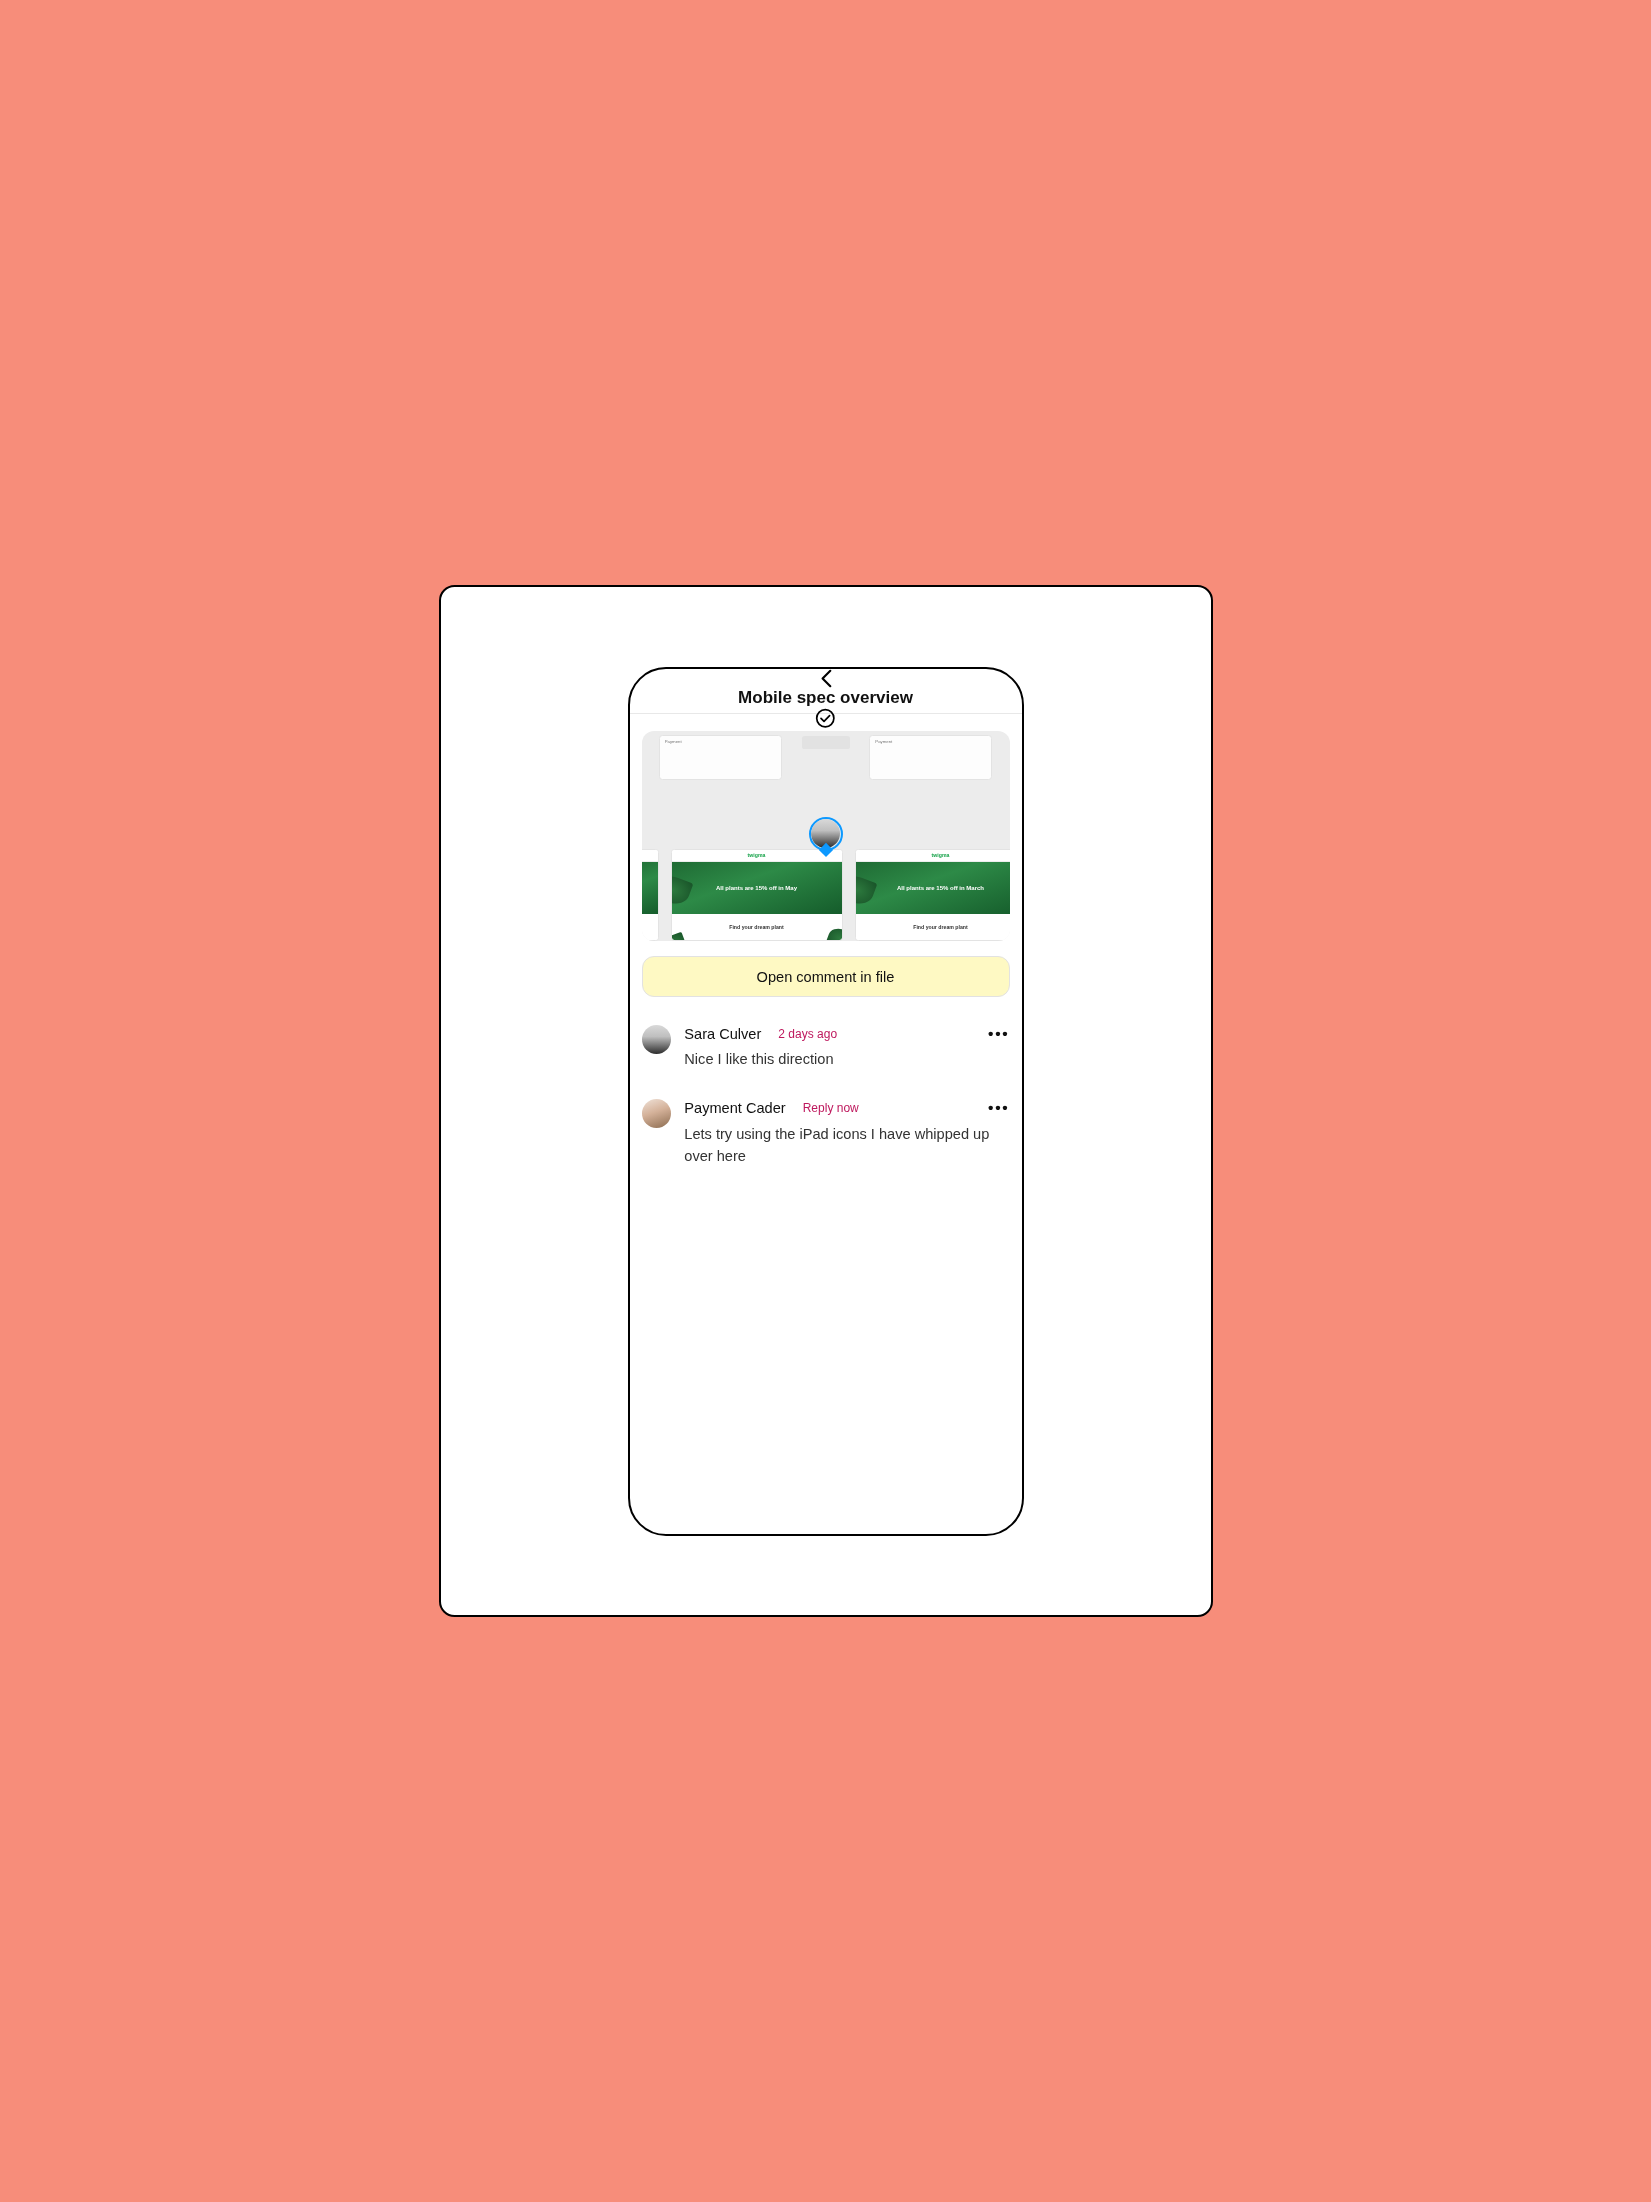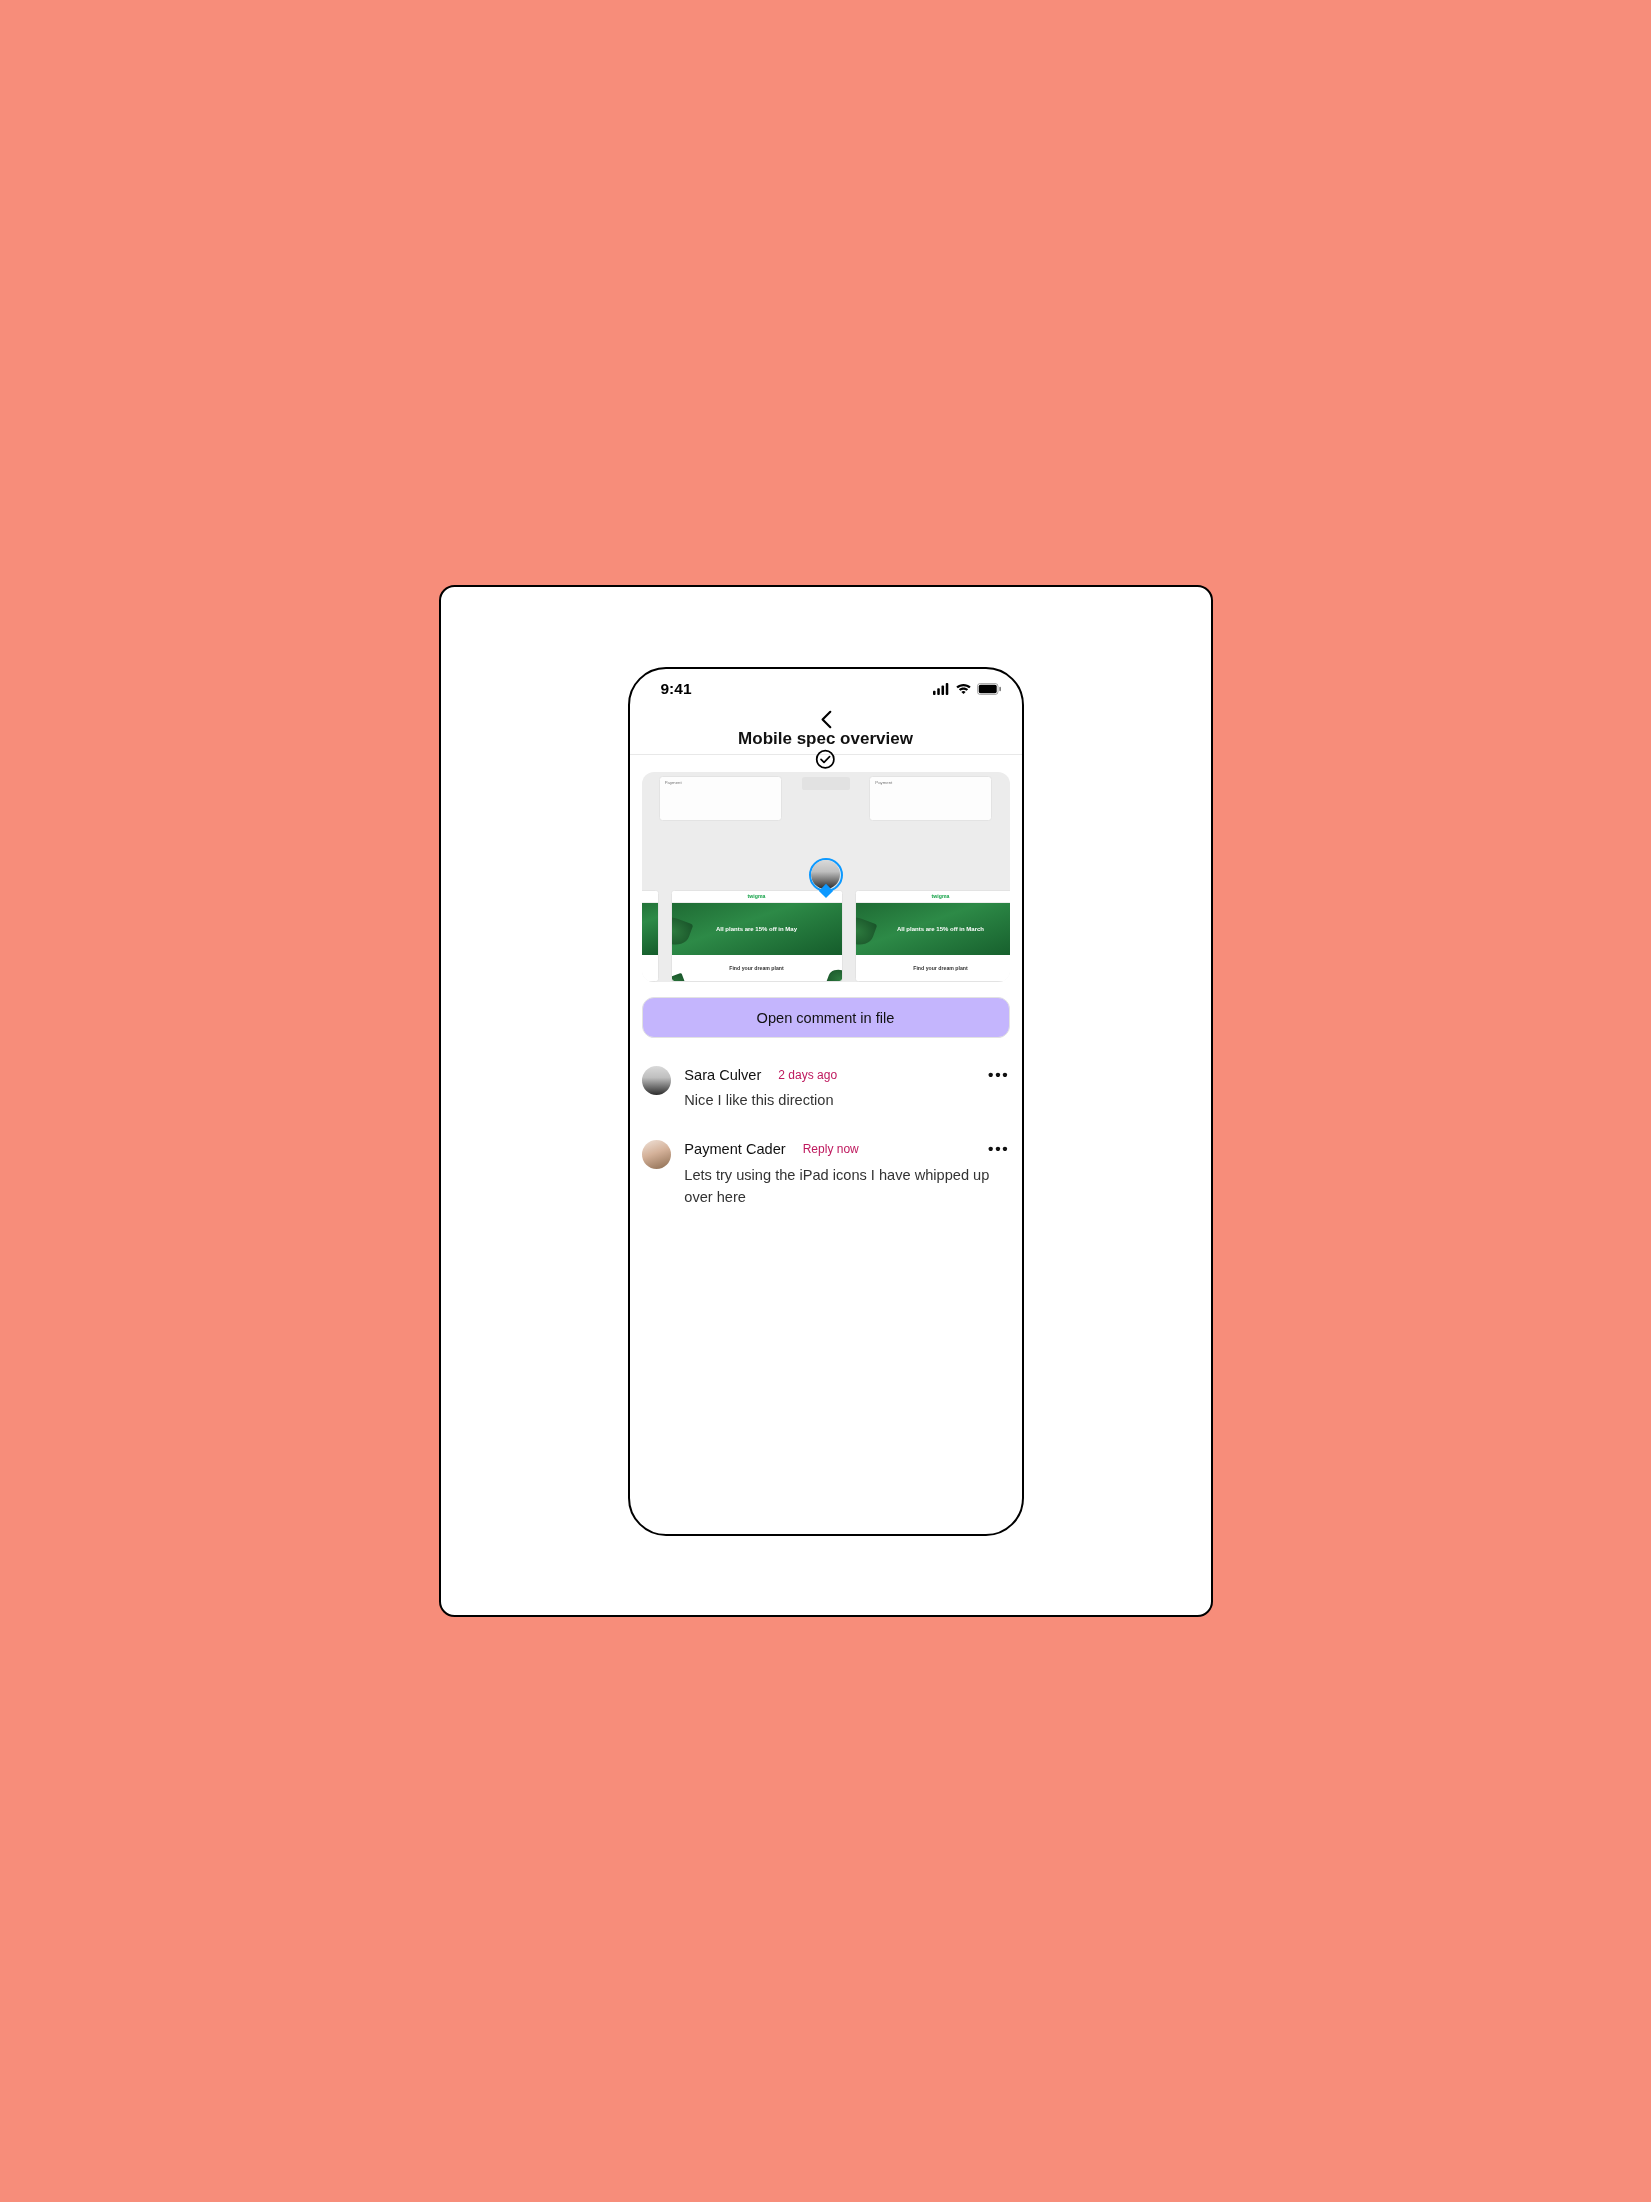--- a/index.html
+++ b/index.html
@@ -20,59 +20,40 @@
   .mock-btn { position:absolute; top:5.2px; left:50%; transform:translateX(-50%); width:48px; height:13.8px; background:#e2e2e2; border-radius:2.6px; }
   .mock-row-bottom { position:absolute; bottom:0; left:-17px; right:-17px; display:flex; gap:12px; }
   .mock-tile { flex:1; min-width:172px; background:#fff; border-radius:3.4px; overflow:hidden; border:0.9px solid #e3e3e3; }
   .tile-header { height:12px; background:#fff; border-bottom:0.9px solid #eee; display:flex; align-items:center; justify-content:center; font-size:5.2px; color:#17a34a; font-weight:600; position:relative; }
   .tile-hero { height:52px; background:linear-gradient(160deg,#1f6b34 0%,#2d8a47 40%,#155c2b 100%); display:flex; align-items:center; justify-content:center; color:#fff; font-size:6px; font-weight:600; text-align:center; position:relative; overflow:hidden; }
   .tile-bottom { height:26px; background:#fff; font-size:5.2px; font-weight:600; color:#333; display:flex; align-items:center; justify-content:center; position:relative; overflow:hidden; }
   .leaf { position:absolute; width:34px; height:26px; background:radial-gradient(ellipse at center,#2d7a3e 0%,#185228 100%); border-radius:50% 10% 50% 10%; transform:rotate(20deg); }
   .pin { position:absolute; top:86px; left:50%; transform:translateX(-50%); width:34px; height:34px; }
   .pin-circ { width:34px; height:34px; border-radius:50%; border:2.6px solid #0d99ff; background:#dbe8f0; display:flex; align-items:center; justify-content:center; overflow:hidden; }
   .pin-tail { position:absolute; bottom:-5.2px; left:50%; transform:translateX(-50%) rotate(45deg); width:10.3px; height:10.3px; background:#0d99ff; }
-  .open-btn { margin-top:15.5px; width:100%; border:0.9px solid #e2e2e2; border-radius:12px; background:#c4b5fd; height:41px; font-size:14.6px; font-weight:500; color:#111; cursor:pointer; }
+  .open-btn { margin-top:15.5px; width:100%; border:0.9px solid #e2e2e2; border-radius:12px; background:#fef9c3; height:41px; font-size:14.6px; font-weight:500; color:#111; cursor:pointer; }
   .comment { display:flex; gap:13.8px; margin-top:27.5px; }
   .avatar { width:29px; height:29px; border-radius:50%; flex-shrink:0; }
   .av1 { background:linear-gradient(180deg,#d9d9d9 0%,#bfbfbf 40%,#2c2c2c 100%); }
   .av2 { background:linear-gradient(160deg,#f0e2d8 0%,#d4b199 45%,#8b6b4f 100%); }
   .chead { display:flex; align-items:center; gap:17px; }
   .author { font-size:14.6px; font-weight:500; color:#111; }
   .tstamp { font-size:12px; color:#be185d; }
   .more { margin-left:auto; font-size:15.5px; letter-spacing:1.7px; font-weight:700; cursor:pointer; color:#111; }
   .ctext { margin-top:6.9px; font-size:14.6px; color:#333; line-height:1.5; }
   .cbody { flex:1; }
   .reply-bar { margin:0 12px 53px; }
   .reply { background:#ededed; border-radius:10.3px; height:45px; padding:0 15.5px; display:flex; align-items:center; color:#9a9a9a; font-size:14.6px; cursor:text; }
 </style>
 </head>
 <body>
 
 <div class="outer-frame">
   <div class="device">
 
-    <div class="status-bar">
-      <div class="time">9:41</div>
-      <div class="icons-right">
-        <svg width="17" height="12" viewBox="0 0 20 14">
-            <rect x="0" y="9" width="3" height="5" rx="1" fill="#000"></rect>
-            <rect x="5" y="6" width="3" height="8" rx="1" fill="#000"></rect>
-            <rect x="10" y="3" width="3" height="11" rx="1" fill="#000"></rect>
-            <rect x="15" y="0" width="3" height="14" rx="1" fill="#000"></rect>
-          </svg>
-        <svg width="17" height="12" viewBox="0 0 20 14">
-            <path d="M10 13 L7.5 10.4 C8.9 9.1 11.1 9.1 12.5 10.4 Z M4.5 7.3 C7.6 4.4 12.4 4.4 15.5 7.3 L13.6 9.2 C11.6 7.3 8.4 7.3 6.4 9.2 Z M1.5 4.3 C6.2 -0.1 13.8 -0.1 18.5 4.3 L16.6 6.2 C13 2.8 7 2.8 3.4 6.2 Z" fill="#000"></path>
-          </svg>
-        <svg width="24" height="12" viewBox="0 0 28 14">
-            <rect x="0.5" y="0.5" width="24" height="13" rx="3.5" fill="none" stroke="#000" stroke-opacity="0.4"></rect>
-            <rect x="2" y="2" width="21" height="10" rx="2" fill="#000"></rect>
-            <rect x="26" y="4.5" width="2" height="5" rx="1" fill="#000" fill-opacity="0.5"></rect>
-          </svg>
-      </div>
-    </div>
 
     <div class="nav">
       <div class="back">
         <svg width="12" height="19" viewBox="0 0 14 22">
             <path d="M12 2 L3 11 L12 20" stroke="#000" stroke-width="2.5" fill="none" stroke-linecap="round" stroke-linejoin="round"></path>
           </svg>
       </div>
       <div class="title">Mobile spec overview</div>
       <div class="resolve">
         <svg width="20.6" height="20.6" viewBox="0 0 24 24">

